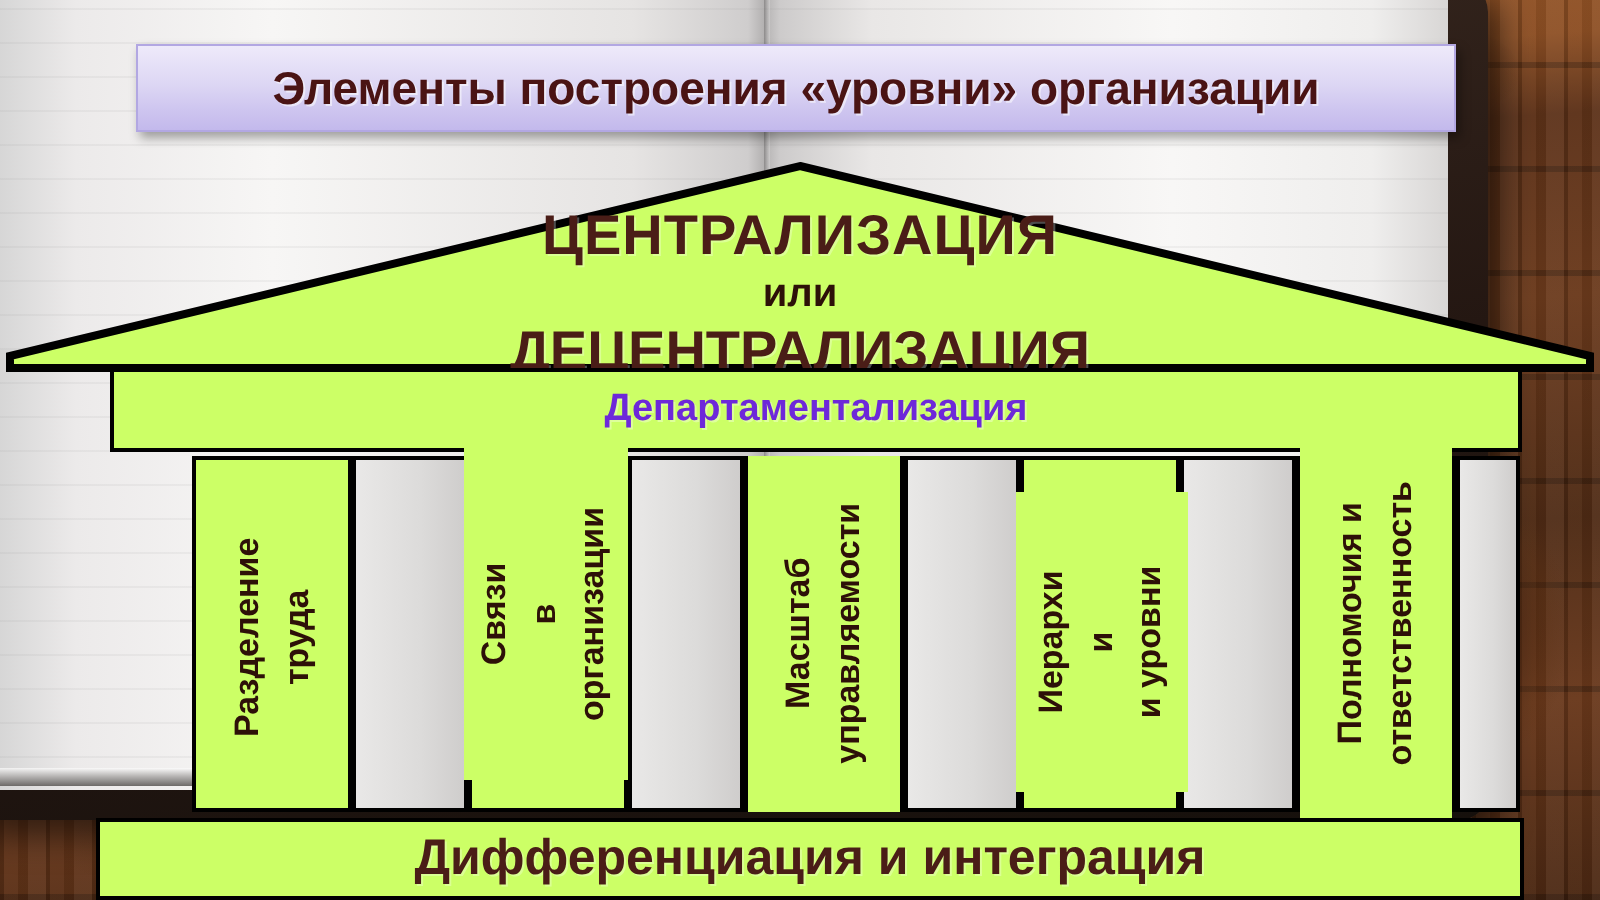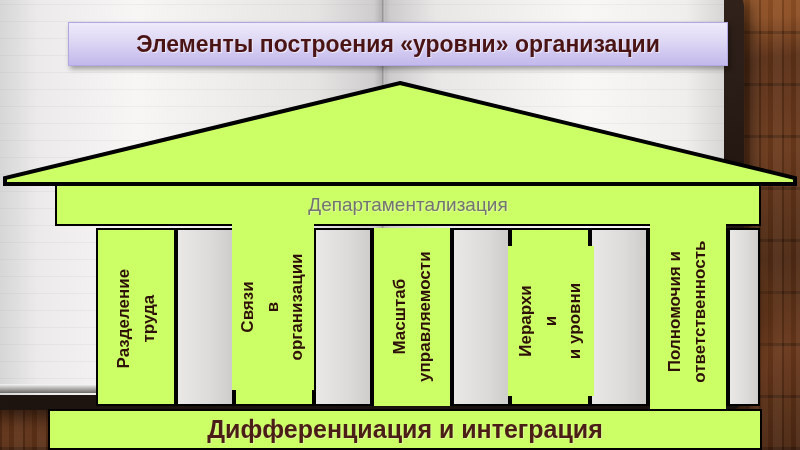--- a/index.html
+++ b/index.html
@@ -95,22 +95,22 @@
     border: 2px solid #000;
     box-sizing: border-box;
   }
   
   .band-depart {
     left: 55px; top: 184px; width: 706px; height: 42px;
     display: flex; align-items: center; justify-content: center;
   }
   .band-depart-label {
     font-size: 19px;
-    font-weight: normal;
-    color: #737373;
+    font-weight: bold;
+    color: #6d28d9;
     white-space: nowrap;
     text-shadow: 1px 1px 0 rgba(255,255,255,0.35);
   }
 
   
   .band-bottom {
     left: 48px; top: 409px; width: 714px; height: 41px;
     display: flex; align-items: center; justify-content: center;
   }
   .band-bottom-label {
@@ -222,20 +222,25 @@
       <div class="page-edge-bottom"></div>
     </div>
   </div>
 
   <div class="diagram">
 
     <svg class="roof" viewBox="0 0 800 110" preserveAspectRatio="none">
       <polygon points="400,5 795,100 795,106 5,106 5,100" fill="#ccff66" stroke="#000" stroke-width="4"></polygon>
     </svg>
 
+    <div class="roof-text">
+      <div class="roof-line-1">ЦЕНТРАЛИЗАЦИЯ</div>
+      <div class="roof-line-2">или</div>
+      <div class="roof-line-3">ДЕЦЕНТРАЛИЗАЦИЯ</div>
+    </div>
 
     <div class="band band-depart">
       <div class="band-depart-label">Департаментализация</div>
     </div>
 
     <div class="col-slot green" style="left:96px;  width:80px;"></div>
     <div class="col-slot gapcol" style="left:176px; width:58px;"></div>
     <div class="col-slot green" style="left:234px; width:80px;"></div>
     <div class="col-slot gapcol" style="left:314px; width:58px;"></div>
     <div class="col-slot green" style="left:372px; width:80px;"></div>

